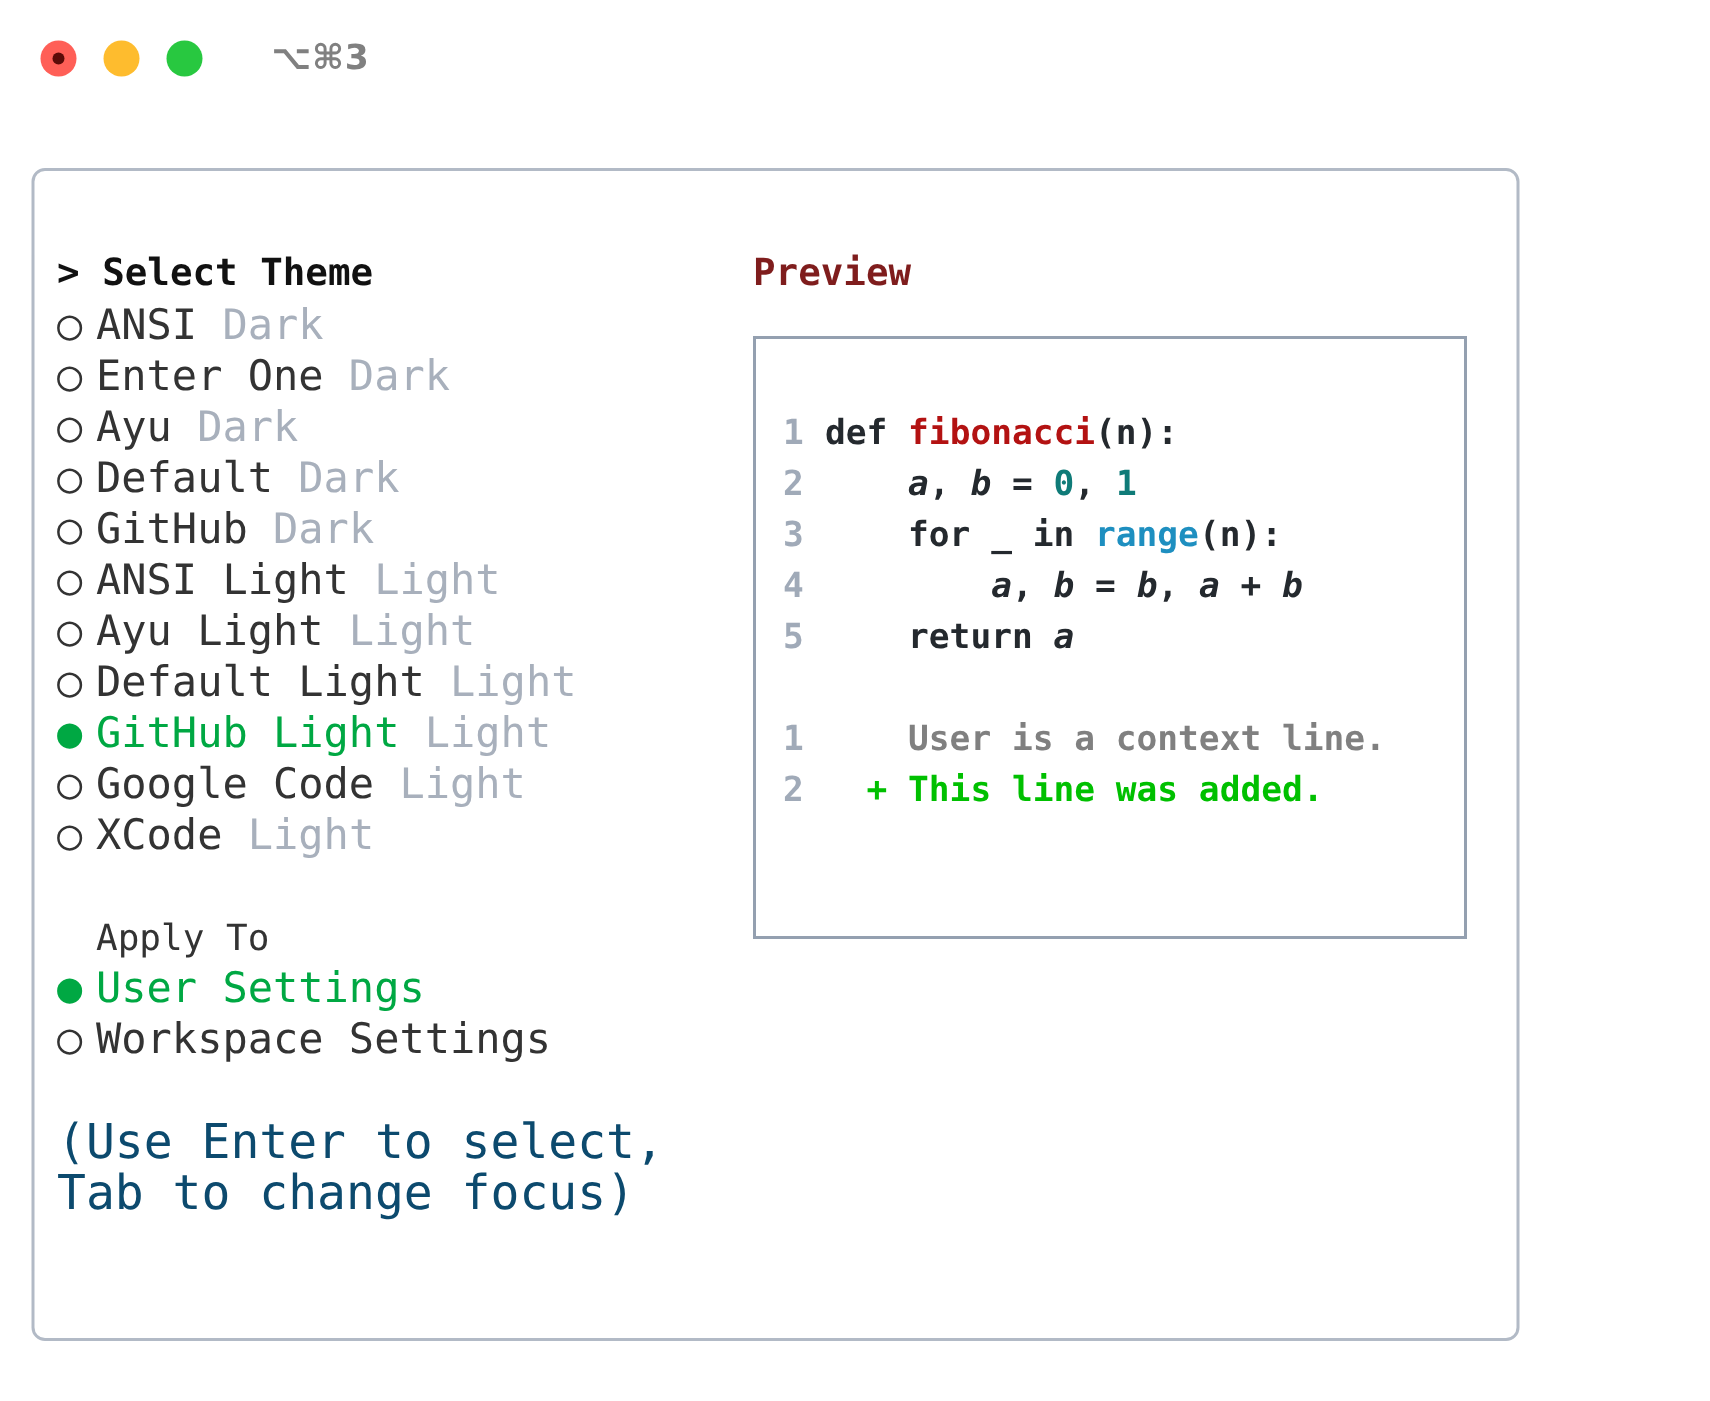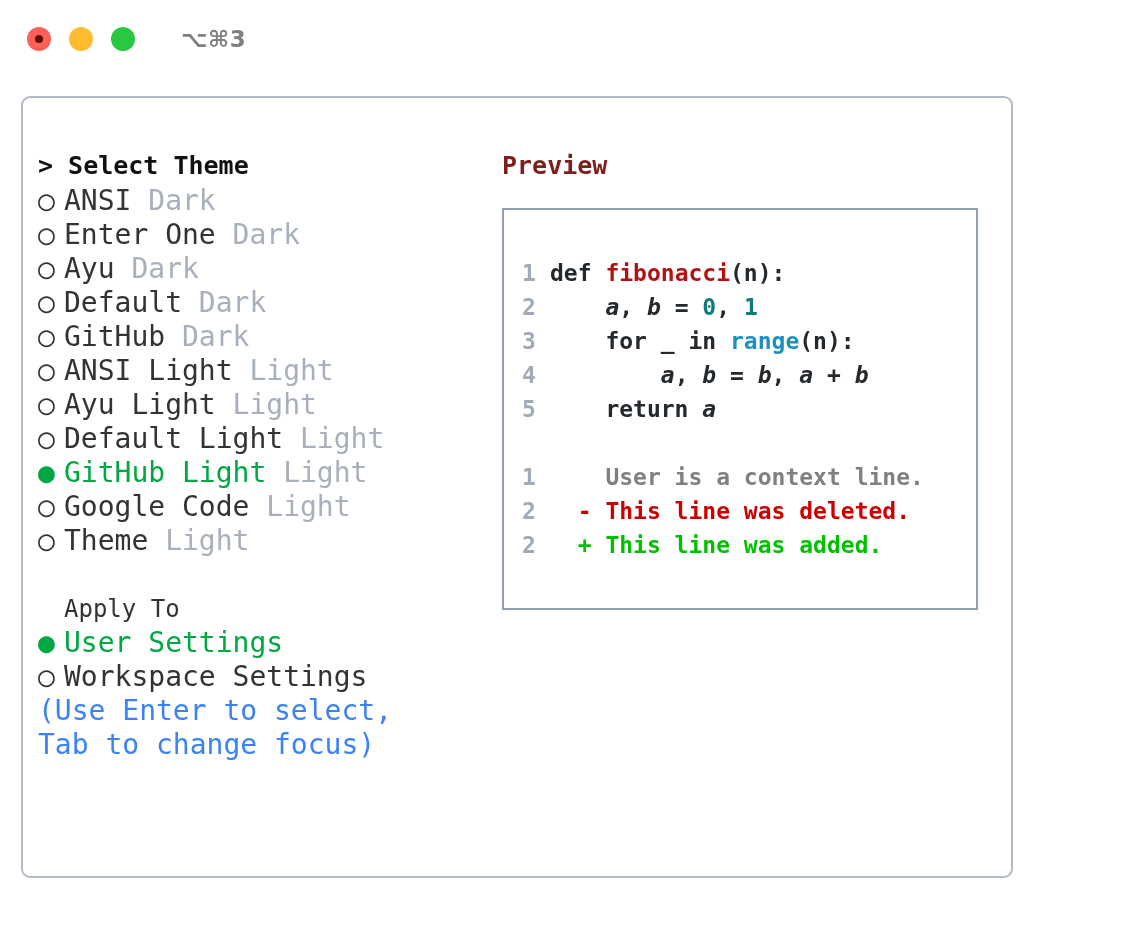--- a/index.html
+++ b/index.html
@@ -61,21 +61,21 @@
     color: #808080;
     font-size: 23px;
     font-weight: bold;
     font-family: "DejaVu Sans", sans-serif;
     letter-spacing: 0.5px;
   }
   
   .panel {
     position: absolute;
     left: 21px;
-    top: 96px;
+    top: 112px;
     width: 992px;
     height: 782px;
     border: 2px solid #b2bac6;
     border-radius: 9px;
     box-sizing: border-box;
     background: #ffffff;
   }
   .cols {
     position: absolute;
     left: 0; top: 0;
@@ -113,23 +113,24 @@
   .row.selected .marker { color: #00a843; }
   .applyto {
     font-size: 24px;
     line-height: 34px;
     color: #333333;
     white-space: pre;
     display: block;
     margin-top: 34px;
   }
   .hint {
-    color: #3b82f6;
-    font-size: 28px;
-    line-height: 34px;
+    color: #0c4a6e;
+    font-size: 32px;
+    line-height: 34px;
+    margin-top: 34px;
     width: 420px;
   }
   
   .right {
     position: absolute;
     left: 479px;
     top: 50px;
     width: 500px;
   }
   .preview-title {
@@ -192,21 +193,21 @@
             <div class="row"><span class="marker">○</span><span class="label">ANSI</span><span class="suffix"> Dark</span></div>
             <div class="row"><span class="marker">○</span><span class="label">Enter One</span><span class="suffix"> Dark</span></div>
             <div class="row"><span class="marker">○</span><span class="label">Ayu</span><span class="suffix"> Dark</span></div>
             <div class="row"><span class="marker">○</span><span class="label">Default</span><span class="suffix"> Dark</span></div>
             <div class="row"><span class="marker">○</span><span class="label">GitHub</span><span class="suffix"> Dark</span></div>
             <div class="row"><span class="marker">○</span><span class="label">ANSI Light</span><span class="suffix"> Light</span></div>
             <div class="row"><span class="marker">○</span><span class="label">Ayu Light</span><span class="suffix"> Light</span></div>
             <div class="row"><span class="marker">○</span><span class="label">Default Light</span><span class="suffix"> Light</span></div>
             <div class="row selected"><span class="marker">●</span><span class="label">GitHub Light</span><span class="suffix"> Light</span></div>
             <div class="row"><span class="marker">○</span><span class="label">Google Code</span><span class="suffix"> Light</span></div>
-            <div class="row"><span class="marker">○</span><span class="label">Theme</span><span class="suffix"> Light</span></div>
+            <div class="row"><span class="marker">○</span><span class="label">XCode</span><span class="suffix"> Light</span></div>
           </div>
 
         <div class="applyto"><span class="marker"></span><span>Apply To</span></div>
         <div id="apply-list">
             <div class="row selected"><span class="marker">●</span><span class="label">User Settings</span></div>
             <div class="row"><span class="marker">○</span><span class="label">Workspace Settings</span></div>
           </div>
 
         <div class="hint">(Use Enter to select, Tab to change focus)</div>
       </div>
@@ -217,21 +218,20 @@
           <div id="code-block">
               <div class="cline"><span class="lnum">1</span><span class="kw">def </span><span class="fn">fibonacci</span><span class="kw">(n):</span></div>
               <div class="cline"><span class="lnum">2</span><span class="kw">    </span><span class="var">a</span><span class="kw">, </span><span class="var">b</span><span class="kw"> = </span><span class="num">0</span><span class="kw">, </span><span class="num">1</span></div>
               <div class="cline"><span class="lnum">3</span><span class="kw">    for _ in </span><span class="bi">range</span><span class="kw">(n):</span></div>
               <div class="cline"><span class="lnum">4</span><span class="kw">        </span><span class="var">a</span><span class="kw">, </span><span class="var">b</span><span class="kw"> = </span><span class="var">b</span><span class="kw">, </span><span class="var">a</span><span class="kw"> + </span><span class="var">b</span></div>
               <div class="cline"><span class="lnum">5</span><span class="kw">    return </span><span class="var">a</span></div>
             </div>
           <div class="gap"></div>
           <div id="diff-block">
               <div class="cline"><span class="lnum">1</span><span class="dctx">    User is a context line.</span></div>
-              <div class="cline"><span class="lnum">2</span><span class="ddel">  - This line was deleted.</span></div>
               <div class="cline"><span class="lnum">2</span><span class="dadd">  + This line was added.</span></div>
             </div>
         </div>
       </div>
 
     </div>
   </div>
 </div>
 
 </body></html>

